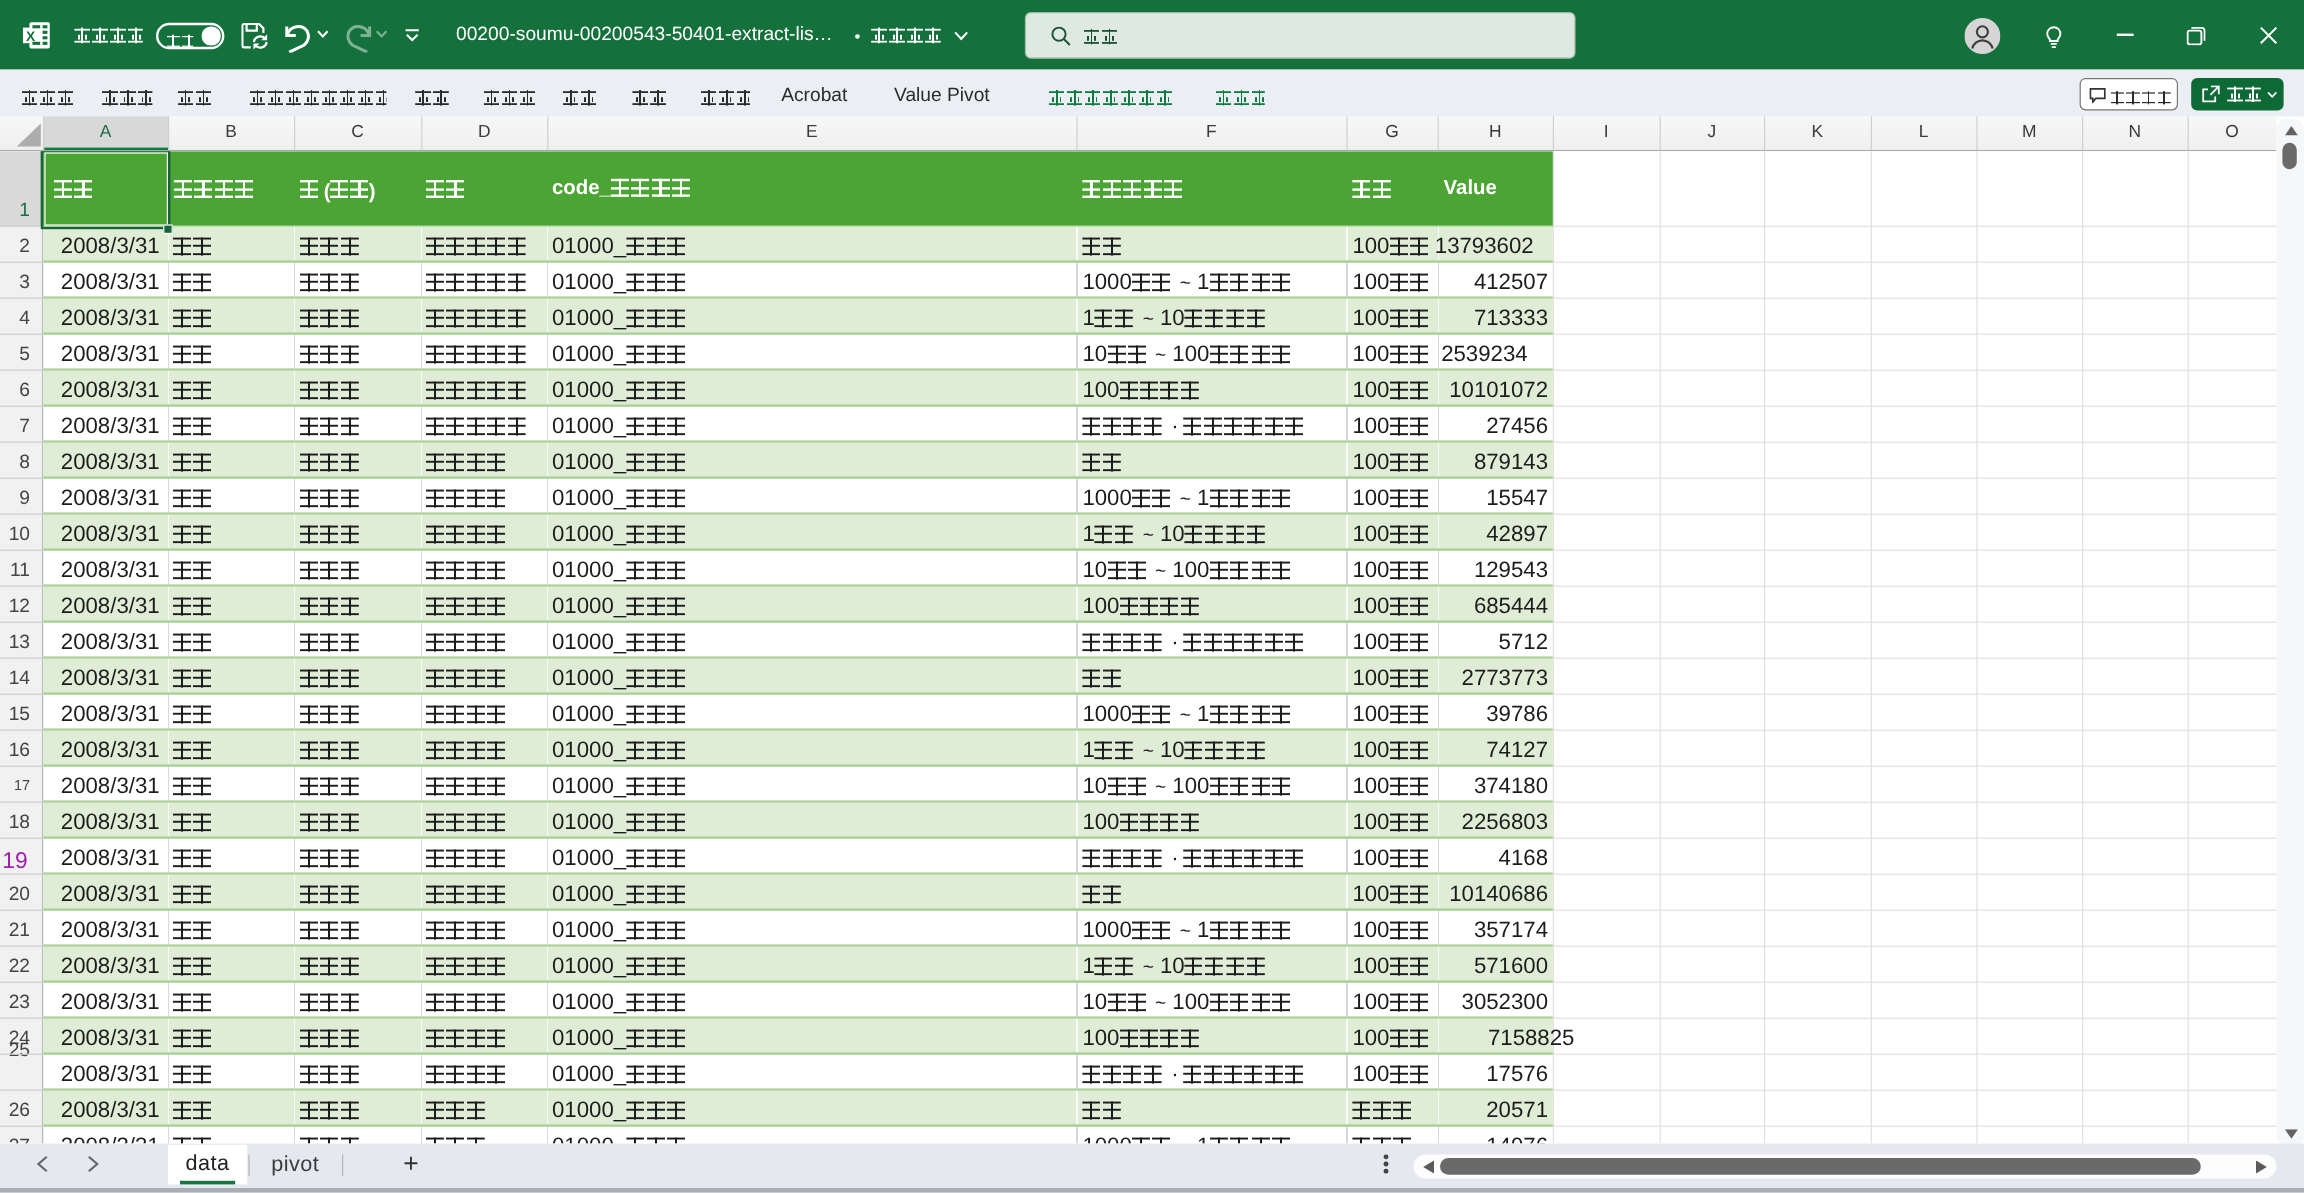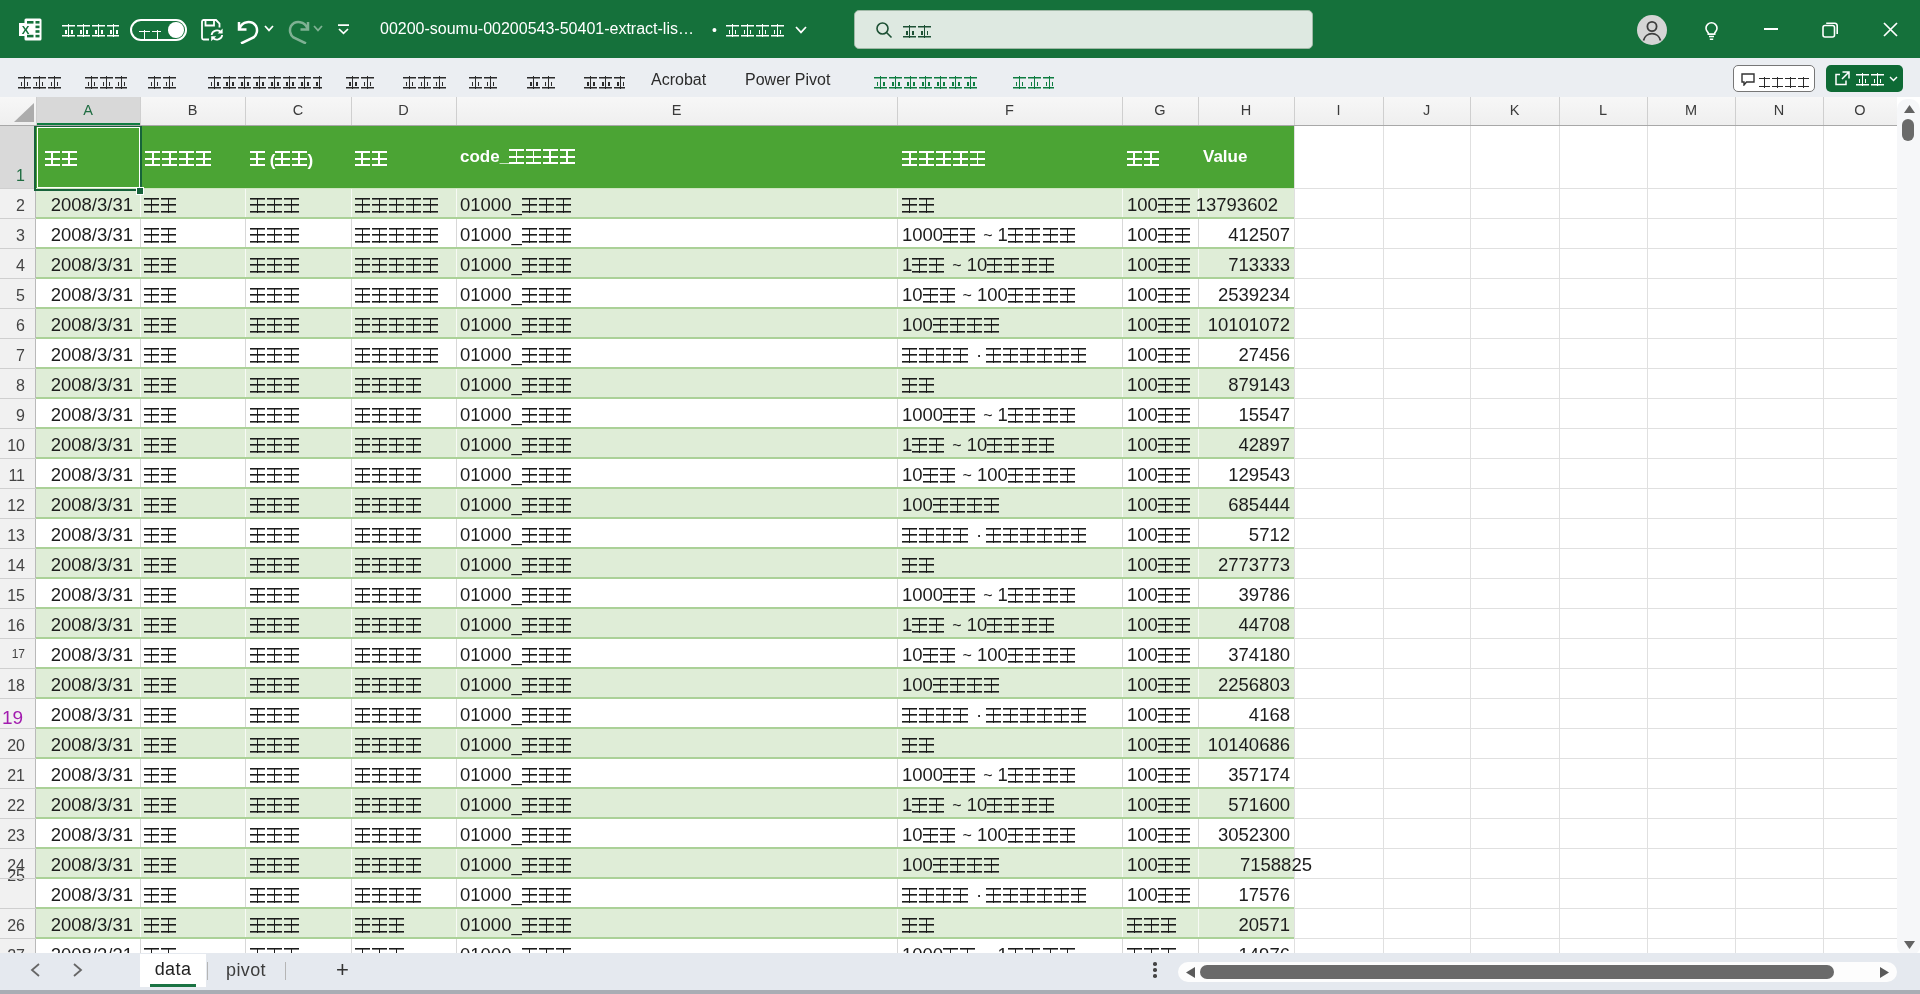--- a/index.html
+++ b/index.html
@@ -109,21 +109,21 @@
 <div class="a" style="left:18px;top:16px;color:#2B2B2B"><i class="m" style="width:43px;margin-right:1px"></i></div>
 <div class="a" style="left:85px;top:16px;color:#2B2B2B"><i class="m" style="width:42px"></i></div>
 <div class="a" style="left:148px;top:16px;color:#2B2B2B"><i class="m" style="width:28px;margin-right:6px"></i></div>
 <div class="a" style="left:208px;top:16px;color:#2B2B2B"><i class="m" style="width:114px"></i></div>
 <div class="a" style="left:346px;top:16px;color:#2B2B2B"><i class="m" style="width:28px;margin-right:7px"></i></div>
 <div class="a" style="left:403px;top:16px;color:#2B2B2B"><i class="m" style="width:43px;margin-right:2px"></i></div>
 <div class="a" style="left:469px;top:16px;color:#2B2B2B"><i class="m" style="width:28px;margin-right:7px"></i></div>
 <div class="a" style="left:527px;top:16px;color:#2B2B2B"><i class="m" style="width:28px;margin-right:6px"></i></div>
 <div class="a" style="left:584px;top:16px;color:#2B2B2B"><i class="m" style="width:41px"></i></div>
 <div class="a" style="left:651px;top:13px;font-size:16px;color:#2B2B2B">Acrobat</div>
-<div class="a" style="left:745px;top:13px;font-size:16px;color:#2B2B2B">Power Pivot</div>
+<div class="a" style="left:745px;top:13px;font-size:16px;color:#2B2B2B">Value Pivot</div>
 <div class="a" style="left:874px;top:16px;color:#0E7C41"><i class="m" style="width:103px;margin-right:12px"></i></div>
 <div class="a" style="left:1013px;top:16px;color:#0E7C41"><i class="m" style="width:41px"></i></div>
 <div class="a" style="left:1733px;top:7px;width:82px;height:27px;background:#fff;border:1px solid #777;border-radius:5px">
 <svg class="a" style="left:7px;top:7px" width="14" height="13" viewBox="0 0 14 13">
         <path d="M1 1 L13 1 L13 9 L5.5 9 L3 12 L3 9 L1 9 z" fill="none" stroke="#333" stroke-width="1.4"></path>
       </svg>
 <div class="a" style="left:25px;top:7px;color:#2B2B2B"><i class="s" style="width:50px"></i></div>
 </div>
 <div class="a" style="left:1826px;top:7px;width:77px;height:27px;background:#0E6A35;border-radius:5px">
 <svg class="a" style="left:8px;top:6px" width="16" height="15" viewBox="0 0 16 15">
@@ -312,21 +312,21 @@
       <span style="left:1100px;width:154px;text-align:right">713333</span>
     </div>
 <div class="row rw" style="top:153px">
       <span style="left:0;width:97px;text-align:right">2008/3/31</span>
       <span style="left:108px"><i class="k" style="width:32px;margin-right:1px"></i></span>
       <span style="left:214px"><i class="k" style="width:49px"></i></span>
       <span style="left:319px"><i class="k" style="width:83px"></i></span>
       <span style="left:424px">01000_<i class="k" style="width:49px"></i></span>
       <span style="left:866px">10<i class="k" style="width:32px;margin-right:3px"></i><u style="text-decoration:none;padding:0 5px;font-size:16px">~</u>100<i class="k" style="width:32px;margin-right:3px"></i><i class="k" style="width:32px;margin-right:2px"></i></span>
       <span style="left:1091px">100<i class="k" style="width:32px;margin-right:1px"></i></span>
-      <span style="left:1100px;width:154px;text-align:right">2539234</span>
+      <span style="left:1124px;width:154px;text-align:center">2539234</span>
     </div>
 <div class="row rg" style="top:183px">
       <span style="left:0;width:97px;text-align:right">2008/3/31</span>
       <span style="left:108px"><i class="k" style="width:32px;margin-right:1px"></i></span>
       <span style="left:214px"><i class="k" style="width:49px"></i></span>
       <span style="left:319px"><i class="k" style="width:83px"></i></span>
       <span style="left:424px">01000_<i class="k" style="width:49px"></i></span>
       <span style="left:866px">100<i class="k" style="width:66px;margin-right:2px"></i></span>
       <span style="left:1091px">100<i class="k" style="width:32px;margin-right:1px"></i></span>
       <span style="left:1100px;width:154px;text-align:right">10101072</span>
@@ -422,21 +422,21 @@
       <span style="left:1100px;width:154px;text-align:right">39786</span>
     </div>
 <div class="row rg" style="top:483px">
       <span style="left:0;width:97px;text-align:right">2008/3/31</span>
       <span style="left:108px"><i class="k" style="width:32px;margin-right:1px"></i></span>
       <span style="left:214px"><i class="k" style="width:49px"></i></span>
       <span style="left:319px"><i class="k" style="width:66px"></i></span>
       <span style="left:424px">01000_<i class="k" style="width:49px"></i></span>
       <span style="left:866px">1<i class="k" style="width:32px;margin-right:3px"></i><u style="text-decoration:none;padding:0 5px;font-size:16px">~</u>10<i class="k" style="width:32px;margin-right:3px"></i><i class="k" style="width:32px;margin-right:2px"></i></span>
       <span style="left:1091px">100<i class="k" style="width:32px;margin-right:1px"></i></span>
-      <span style="left:1100px;width:154px;text-align:right">44708</span>
+      <span style="left:1100px;width:154px;text-align:right">74127</span>
     </div>
 <div class="row rw" style="top:513px">
       <span style="left:0;width:97px;text-align:right">2008/3/31</span>
       <span style="left:108px"><i class="k" style="width:32px;margin-right:1px"></i></span>
       <span style="left:214px"><i class="k" style="width:49px"></i></span>
       <span style="left:319px"><i class="k" style="width:66px"></i></span>
       <span style="left:424px">01000_<i class="k" style="width:49px"></i></span>
       <span style="left:866px">10<i class="k" style="width:32px;margin-right:3px"></i><u style="text-decoration:none;padding:0 5px;font-size:16px">~</u>100<i class="k" style="width:32px;margin-right:3px"></i><i class="k" style="width:32px;margin-right:2px"></i></span>
       <span style="left:1091px">100<i class="k" style="width:32px;margin-right:1px"></i></span>
       <span style="left:1100px;width:154px;text-align:right">374180</span>

